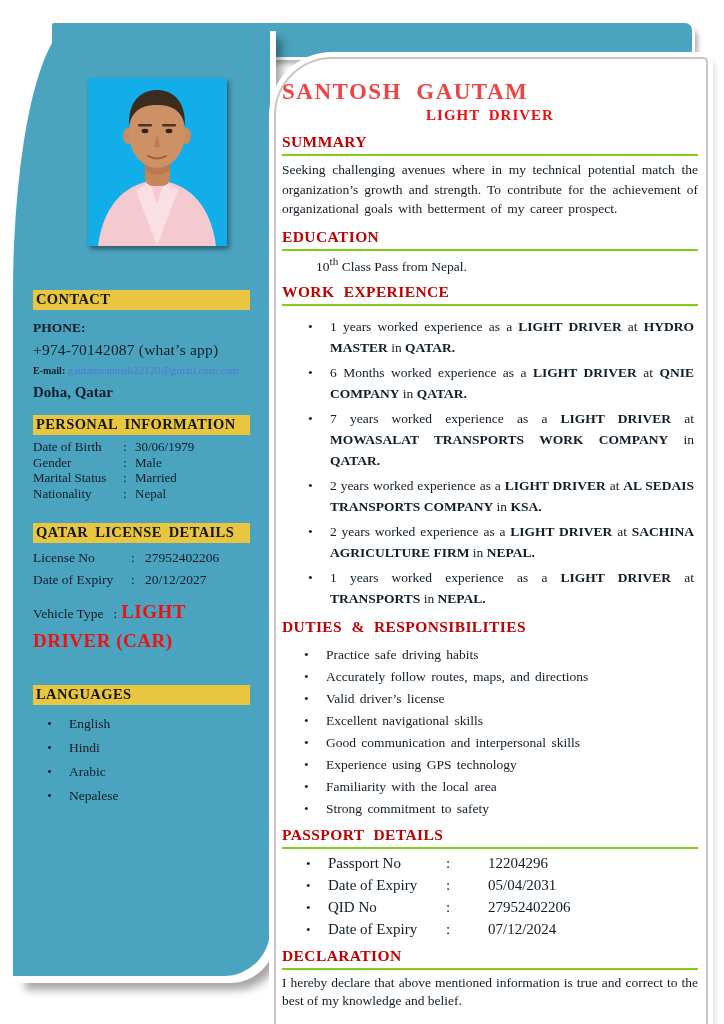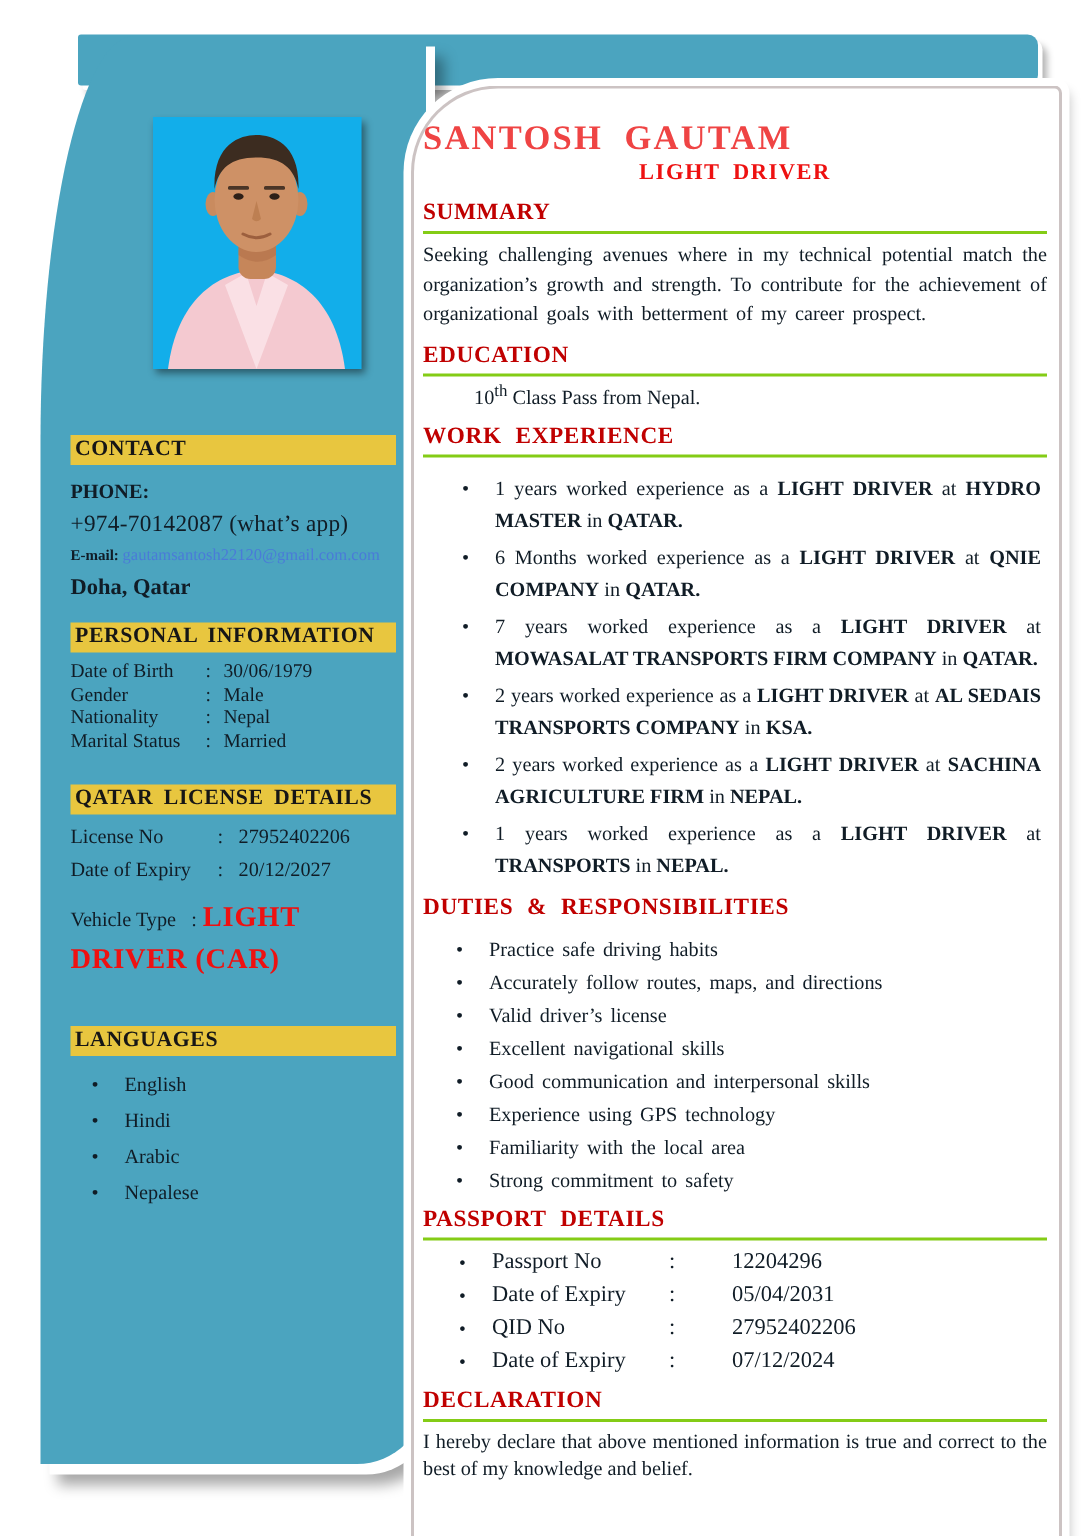--- a/index.html
+++ b/index.html
@@ -10,21 +10,21 @@
     color:#101c26;
   }
   
   .top-band{
     position:absolute;left:52px;top:23px;width:640px;height:34px;
     background:#4BA4BF;border-radius:2px 7px 7px 2px;z-index:1;
     box-shadow:3px 3px 0 #ffffff, 6px 7px 5px rgba(0,0,0,.30);
   }
   
   .sidebar{
-    position:absolute;left:27px;top:24px;width:257px;height:952px;
+    position:absolute;left:13px;top:24px;width:257px;height:952px;
     background:#4BA4BF;z-index:2;box-sizing:border-box;
     border-radius:62px 0 46px 0 / 270px 0 46px 0;
     box-shadow:6px 7px 0 #ffffff, 12px 14px 9px rgba(0,0,0,.35);
     padding:54px 0 0 20px;
   }
   .photo{
     width:139px;height:168px;margin-left:55px;position:relative;
     background:#12AEEA;overflow:hidden;
     box-shadow:2px 3px 5px rgba(0,0,0,.45);
   }
@@ -139,22 +139,22 @@
   <div class="email-line">
     <span class="email-label">E-mail:</span>
     <span class="email-value">gautamsantosh22120@gmail.com.com</span>
   </div>
   <div class="location">Doha, Qatar</div>
 
   <div class="ybar personal-bar">PERSONAL INFORMATION</div>
   <div class="rows">
       <div class="row"><span class="lbl">Date of Birth</span><span class="sep">:</span><span class="val">30/06/1979</span></div>
       <div class="row"><span class="lbl">Gender</span><span class="sep">:</span><span class="val">Male</span></div>
+      <div class="row"><span class="lbl">Marital Status</span><span class="sep">:</span><span class="val">Married</span></div>
       <div class="row"><span class="lbl">Nationality</span><span class="sep">:</span><span class="val">Nepal</span></div>
-      <div class="row"><span class="lbl">Marital Status</span><span class="sep">:</span><span class="val">Married</span></div>
     </div>
 
   <div class="ybar license-bar">QATAR LICENSE DETAILS</div>
   <div class="rows license-rows">
       <div class="row"><span class="lbl">License No</span><span class="sep">:</span><span class="val">27952402206</span></div>
       <div class="row"><span class="lbl">Date of Expiry</span><span class="sep">:</span><span class="val">20/12/2027</span></div>
     </div>
 
   <div class="vehicle-line">
     <span class="vehicle-lbl">Vehicle Type</span><span class="vehicle-sep">:</span><span class="vehicle-val">LIGHT DRIVER (CAR)</span>
@@ -180,21 +180,21 @@
 
   <div class="sec-h">EDUCATION</div>
   <div class="edu-line">
     <span>10</span><sup>th</sup><span> Class Pass from Nepal.</span>
   </div>
 
   <div class="sec-h">WORK EXPERIENCE</div>
   <ul class="plain work-list">
       <li><span>1 years worked experience as a </span><b>LIGHT DRIVER</b><span> at </span><b>HYDRO MASTER</b><span> in </span><b>QATAR.</b></li>
       <li><span>6 Months worked experience as a </span><b>LIGHT DRIVER</b><span> at </span><b>QNIE COMPANY</b><span> in </span><b>QATAR.</b></li>
-      <li><span>7 years worked experience as a </span><b>LIGHT DRIVER</b><span> at </span><b>MOWASALAT TRANSPORTS FIRM COMPANY</b><span> in </span><b>QATAR.</b></li>
+      <li><span>7 years worked experience as a </span><b>LIGHT DRIVER</b><span> at </span><b>MOWASALAT TRANSPORTS WORK COMPANY</b><span> in </span><b>QATAR.</b></li>
       <li><span>2 years worked experience as a </span><b>LIGHT DRIVER</b><span> at </span><b>AL SEDAIS TRANSPORTS COMPANY</b><span> in </span><b>KSA.</b></li>
       <li><span>2 years worked experience as a </span><b>LIGHT DRIVER</b><span> at </span><b>SACHINA AGRICULTURE FIRM</b><span> in </span><b>NEPAL.</b></li>
       <li><span>1 years worked experience as a </span><b>LIGHT DRIVER</b><span> at </span><b>TRANSPORTS</b><span> in </span><b>NEPAL.</b></li>
     </ul>
 
   <div class="sec-h noline">DUTIES &amp; RESPONSIBILITIES</div>
   <ul class="plain duties-list">
       <li>Practice safe driving habits</li>
       <li>Accurately follow routes, maps, and directions</li>
       <li>Valid driver’s license</li>

